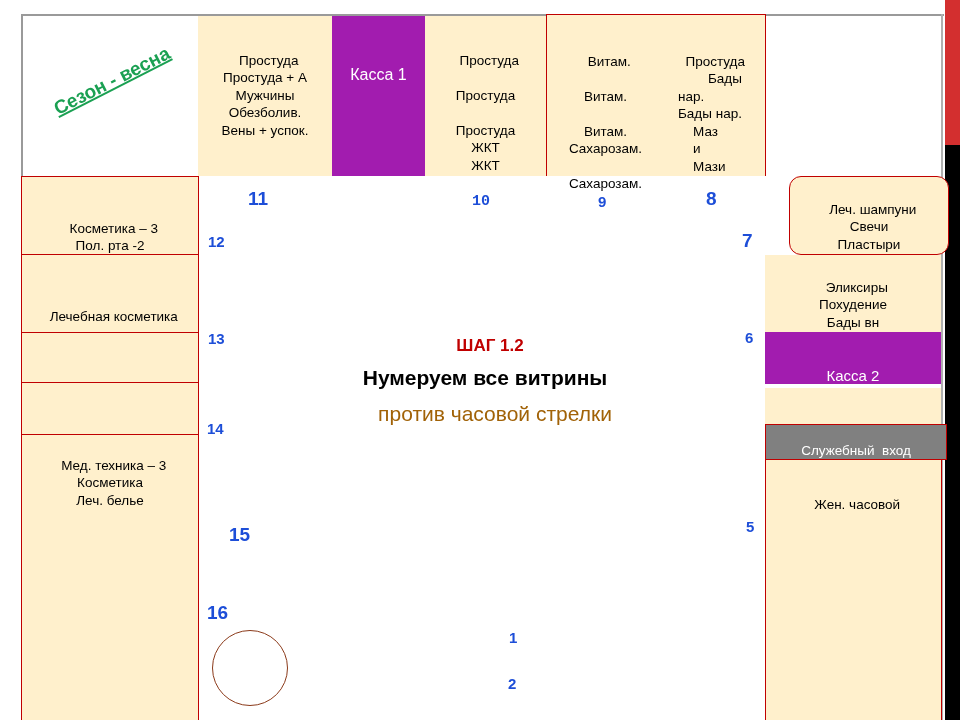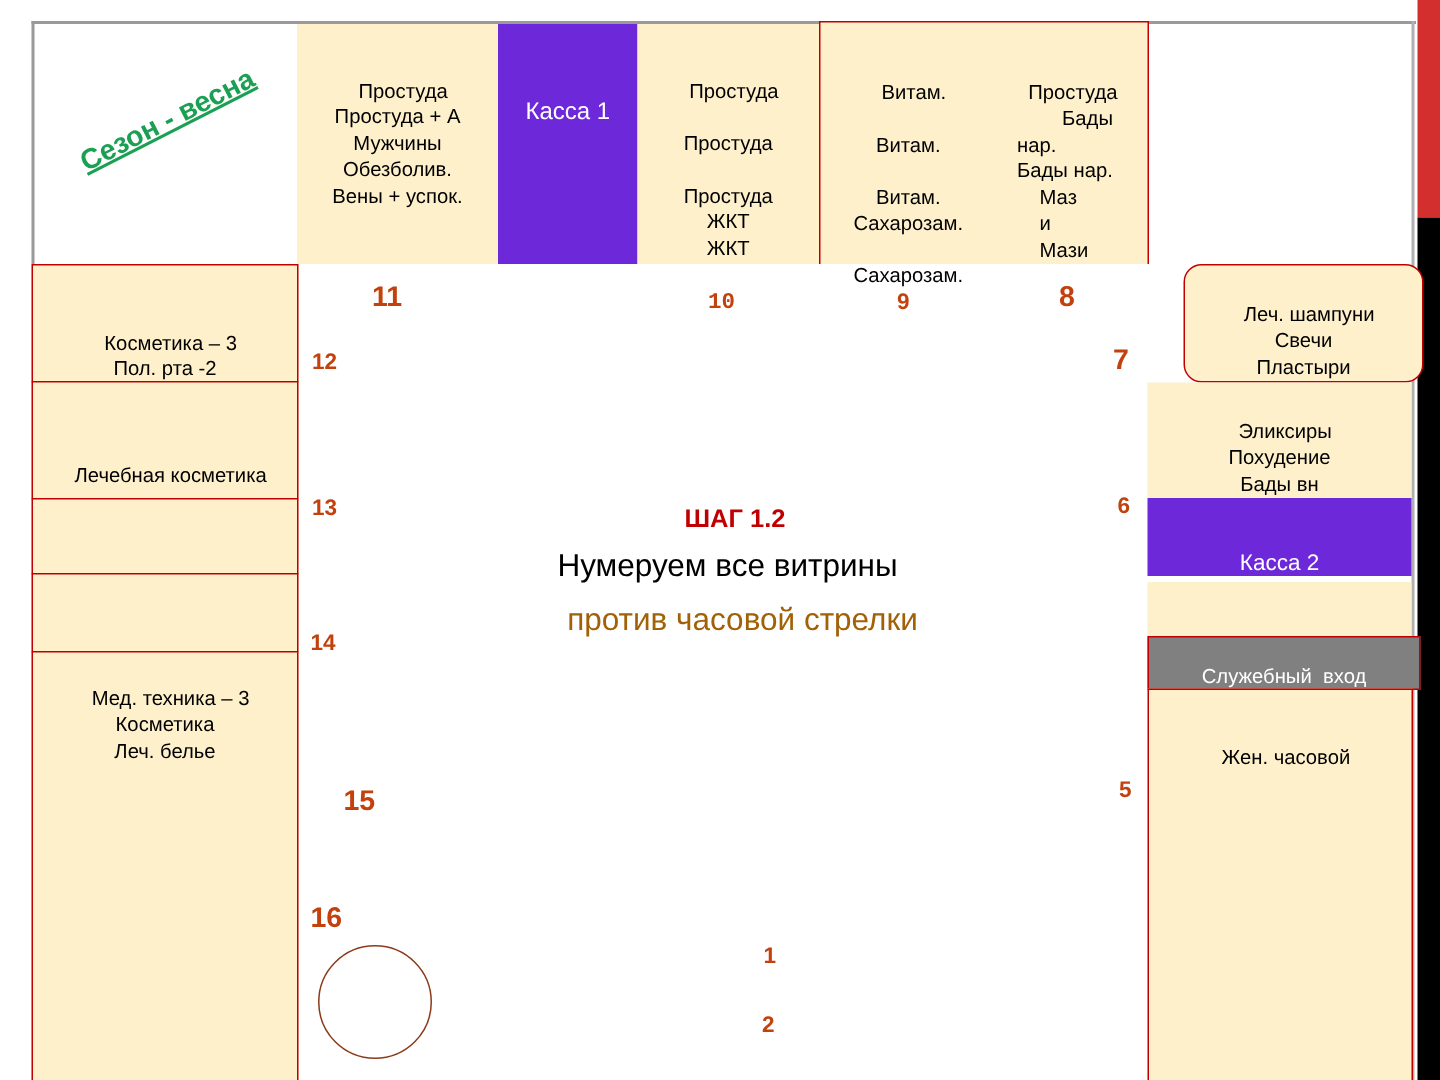--- a/index.html
+++ b/index.html
@@ -1,25 +1,25 @@
 <!DOCTYPE html>
 <html><head>
 <meta charset="utf-8">
 <style>
   html, body { margin:0; padding:0; }
   body { width:960px; height:720px; position:relative; overflow:hidden; background:#ffffff;
          font-family:"Liberation Sans", sans-serif; }
   .abs { position:absolute; box-sizing:border-box; }
   .beige { background:#fff0cc; }
-  .red { background:#6d28d9; color:#ffffff; }
+  .red { background:#a21caf; color:#ffffff; }
   .grey { background:#808080; color:#ffffff; }
   .rb { border:1.5px solid #c00000; }
   .cell { font-size:13.5px; line-height:17.5px; color:#000; text-align:center; }
   .pre { white-space:pre; }
-  .num { position:absolute; color:#c2410c; font-weight:bold; font-size:15px;text-align:right; }
+  .num { position:absolute; color:#1d4ed8; font-weight:bold; font-size:15px;text-align:right; }
   .num.big { font-size:19px; }
   .frame-top { position:absolute; left:21px; top:14px; width:923px; height:2px; background:#9a9a9a; }
   .frame-left { position:absolute; left:21px; top:14px; width:2px; height:162px; background:#9a9a9a; }
   .frame-right { position:absolute; left:941px; top:14px; width:2px; height:706px; background:#b0b0b0; }
 </style>
 </head>
 <body>
 
 <div class="frame-top"></div>
 <div class="frame-left"></div>
@@ -111,21 +111,21 @@
 <div class="abs grey rb" style="left:765px;top:424px;width:182px;height:36px;text-align:center;padding-top:17px;font-size:13.5px;line-height:17px;">
   <span style="white-space:pre;">Служебный  вход</span>
 </div>
 <div class="abs beige rb cell pre" style="left:765px;top:459px;width:177px;height:265px;padding-top:18px;">
   <span>Жен. часовой</span>
 </div>
 
 <div class="abs" style="left:300px;top:336px;width:380px;text-align:center;color:#c00000;font-weight:bold;font-size:17px;">
   <span>ШАГ 1.2</span>
 </div>
-<div class="abs" style="left:290px;top:366px;width:390px;text-align:center;color:#000;font-size:21px;">
+<div class="abs" style="left:290px;top:366px;width:390px;text-align:center;color:#000;font-size:21px;font-weight:bold;">
   <span>Нумеруем все витрины</span>
 </div>
 <div class="abs" style="left:300px;top:402px;width:390px;text-align:center;color:#a16207;font-size:21px;">
   <span>против часовой стрелки</span>
 </div>
 
 <span class="num" style="left:509px;top:629px;">1</span>
 <span class="num" style="left:508px;top:675px;">2</span>
 <span class="num" style="left:746px;top:518px;">5</span>
 <span class="num" style="left:745px;top:329px;">6</span>

